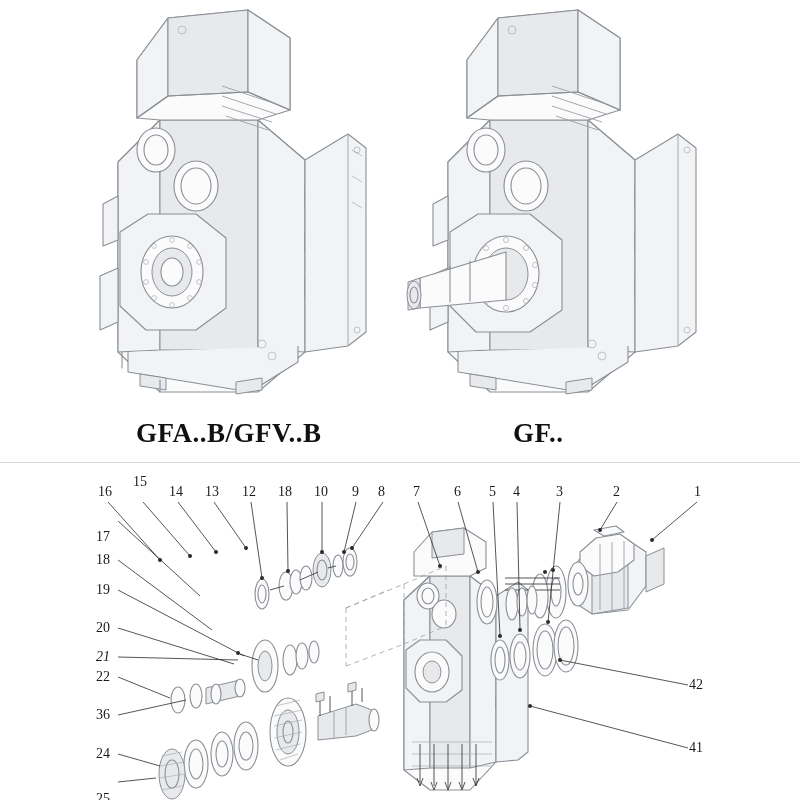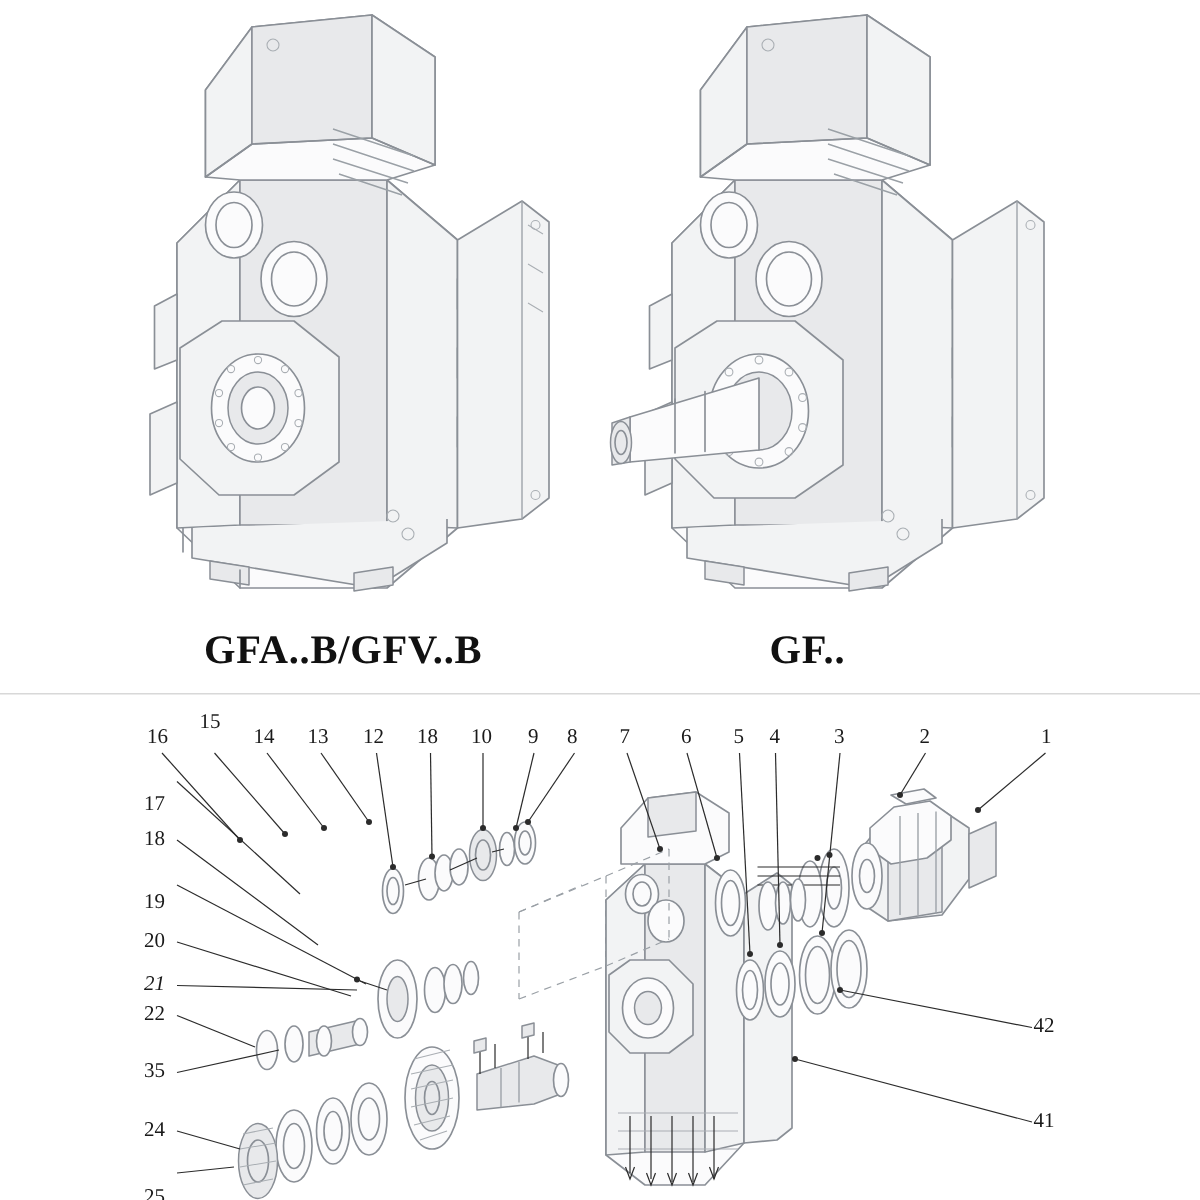--- a/index.html
+++ b/index.html
@@ -393,24 +393,24 @@
   <div class="num" style="left:413px; top:484px;">7</div>
   <div class="num" style="left:454px; top:484px;">6</div>
   <div class="num" style="left:489px; top:484px;">5</div>
   <div class="num" style="left:513px; top:484px;">4</div>
   <div class="num" style="left:556px; top:484px;">3</div>
   <div class="num" style="left:613px; top:484px;">2</div>
   <div class="num" style="left:694px; top:484px;">1</div>
 
   <div class="num" style="left:96px; top:513px;margin-top:16px;">17</div>
   <div class="num" style="left:96px; top:552px;">18</div>
-  <div class="num" style="left:96px; top:582px;margin-top:12px;">19</div>
+  <div class="num" style="left:96px; top:582px;">19</div>
   <div class="num" style="left:96px; top:620px;">20</div>
   <div class="num" style="left:96px; top:649px;font-style:italic;">21</div>
   <div class="num" style="left:96px; top:669px;">22</div>
-  <div class="num" style="left:96px; top:707px;">35</div>
+  <div class="num" style="left:96px; top:707px;">36</div>
   <div class="num" style="left:96px; top:746px;">24</div>
   <div class="num" style="left:96px; top:791px;">25</div>
 
   <div class="num" style="left:689px; top:677px;">42</div>
   <div class="num" style="left:689px; top:740px;">41</div>
 
 </div>
 
 </body></html>

